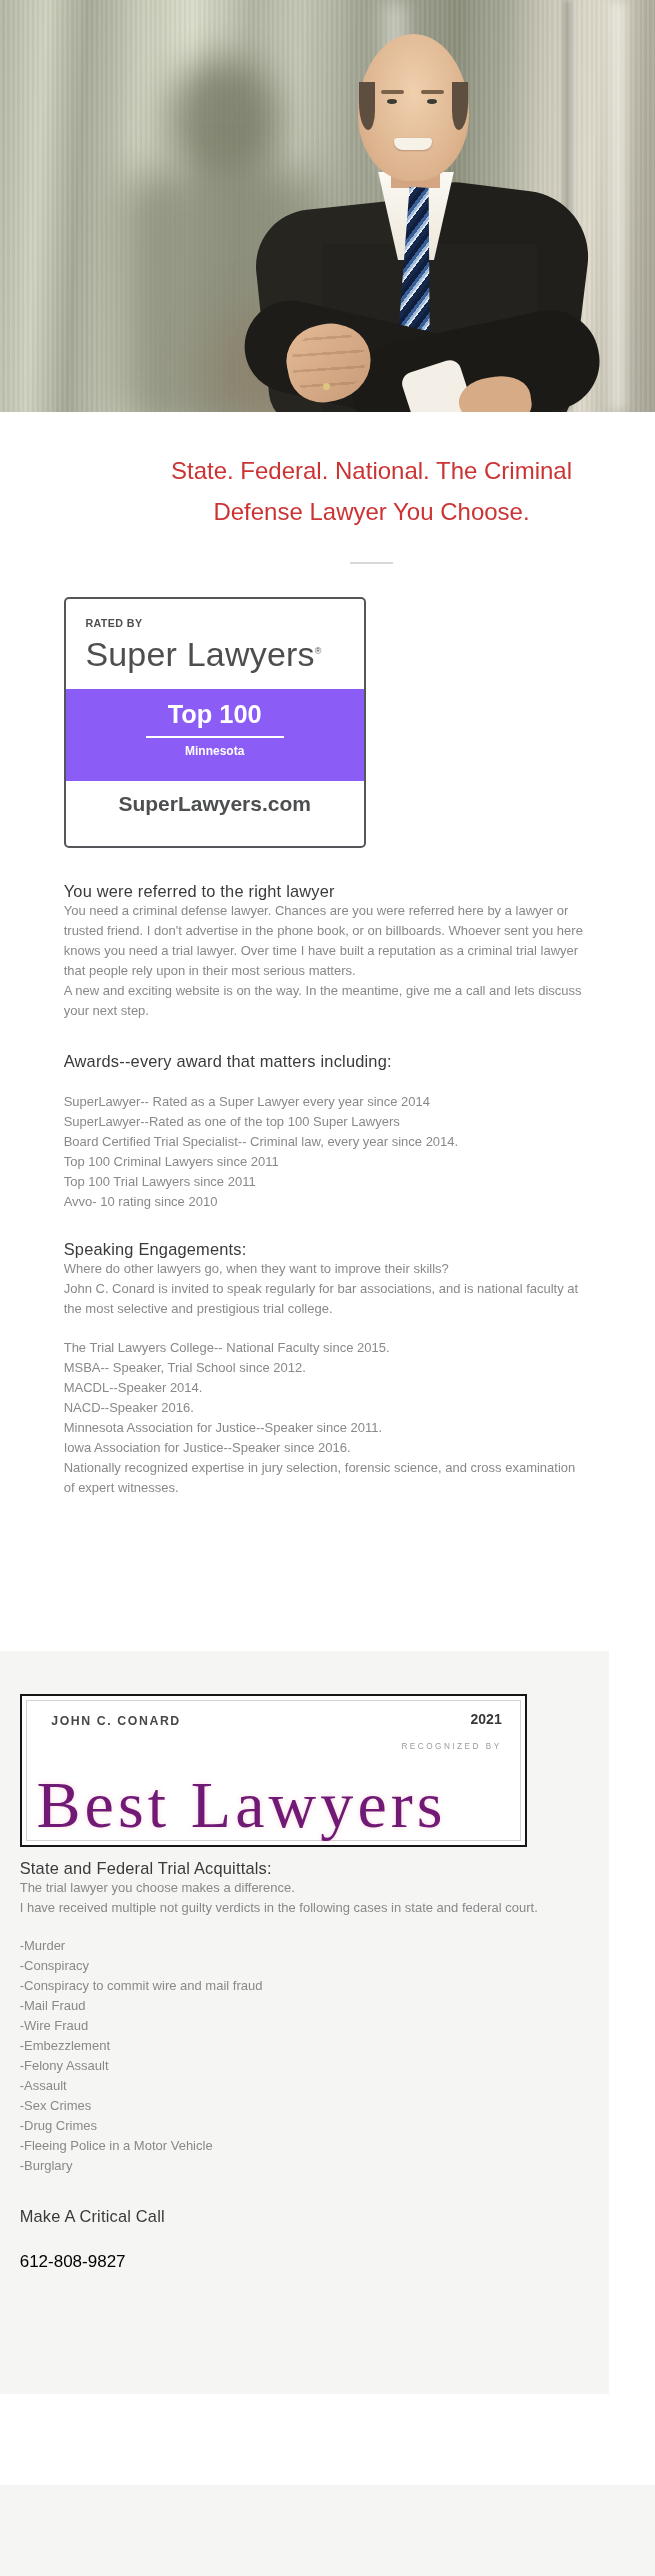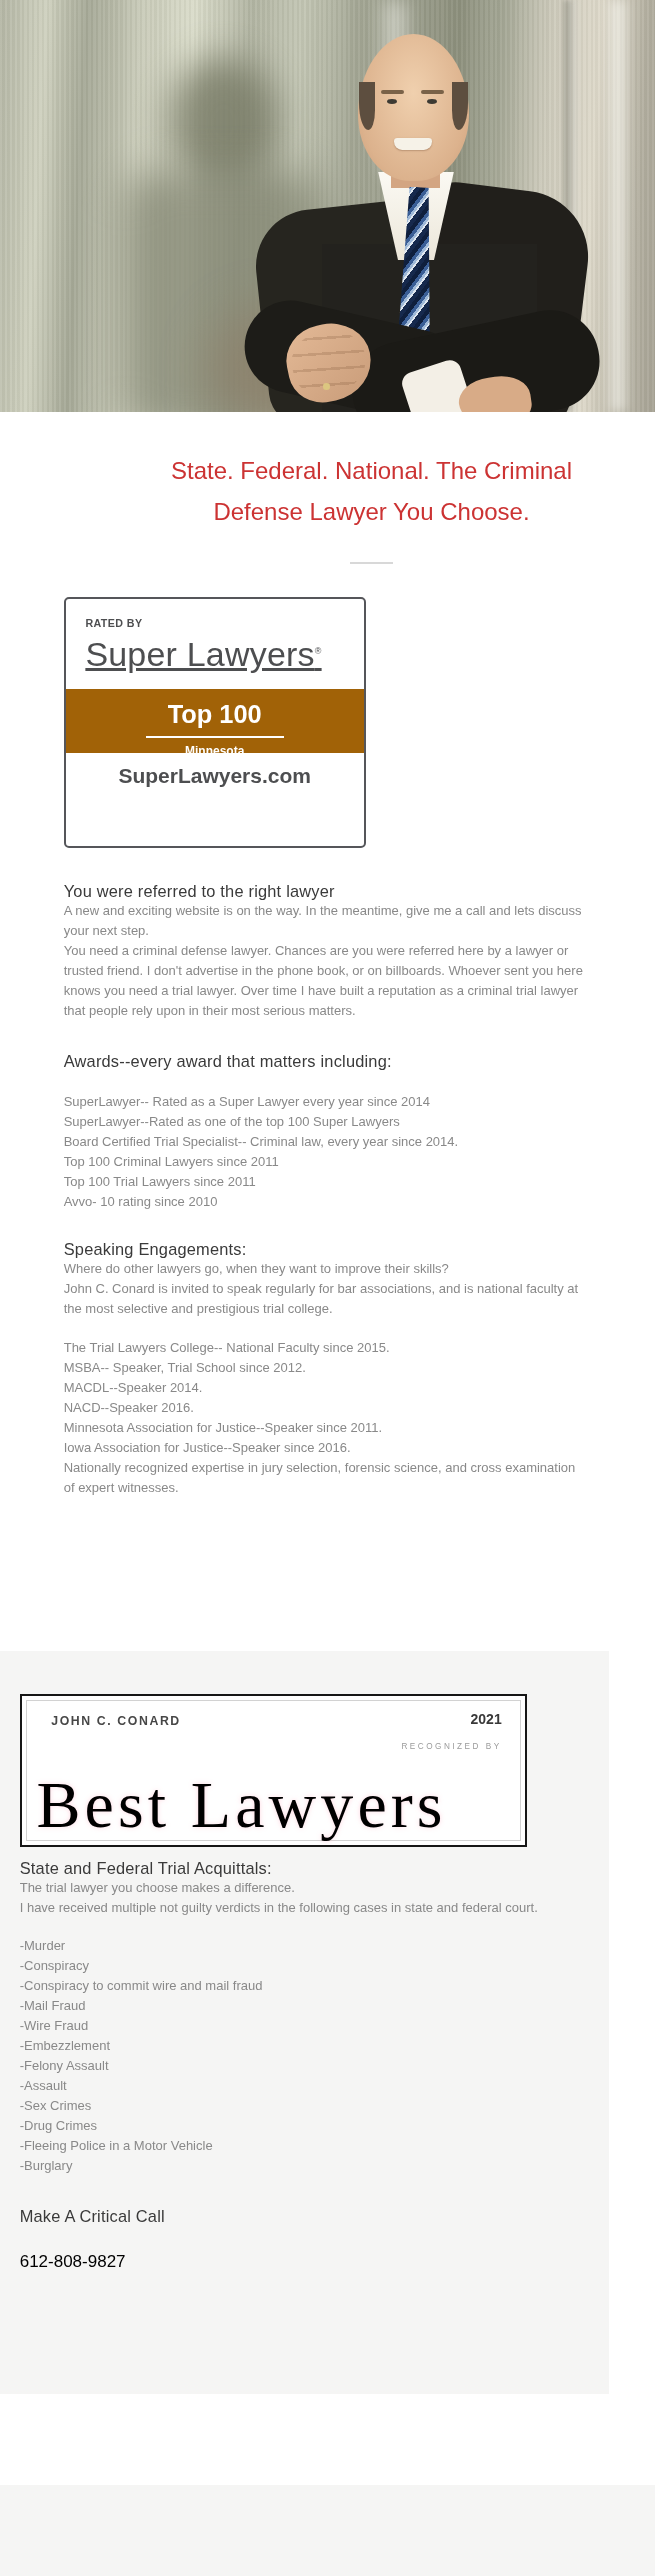--- a/index.html
+++ b/index.html
@@ -47,43 +47,43 @@
   .eyeR{left:427px;top:99px;width:9.8px;height:4.9px;background:#3d3a33;border-radius:50%;}
   .smile{left:394px;top:138px;width:38px;height:12.3px;background:#f6f2e8;border-radius:3.3px 3.3px 8.2px 8.2px;box-shadow:0 0.8px 1.6px rgba(90,50,30,.35);}
 
   
   .section-white{width:655px;height:1239px;overflow:hidden;background:#ffffff;padding-left:44px;}
   .page-title{margin:38px auto 0;text-align:center;color:#cc3333;font-size:24px;line-height:41px;font-weight:400;}
   .divider{width:43px;height:1.6px;background:#d8d8d8;margin:30px auto 0;}
 
   .sl-badge{margin:33px 0 0 19.7px;width:298px;height:247px;border:2.5px solid #55565a;border-radius:5px;background:#fff;overflow:hidden;}
   .sl-rated{margin:18px 0 0 19.7px;font-size:10.7px;font-weight:700;letter-spacing:0.4px;color:#4d4e50;}
-  .sl-name{margin:6.6px 0 0 19.7px;font-size:34px;color:#4d4e50;letter-spacing:0.2px;text-decoration:underline;}
+  .sl-name{margin:6.6px 0 0 19.7px;font-size:34px;color:#4d4e50;letter-spacing:0.2px;}
   .sl-name sup{font-size:9px;}
-  .sl-orange{margin-top:14.7px;height:64px;background:#a16207;text-align:center;color:#fff;}
+  .sl-orange{margin-top:14.7px;height:92px;background:#8b5cf6;text-align:center;color:#fff;}
   .sl-tier{padding-top:10.7px;font-size:25.4px;font-weight:700;}
   .sl-rule{width:138px;height:1.6px;background:#fff;margin:7.4px auto 6.6px;}
   .sl-region{font-size:12px;font-weight:700;}
   .sl-domain{margin-top:11.5px;text-align:center;font-size:21px;font-weight:700;color:#4d4e50;}
 
   .content{padding:0 19.7px;}
   h2{margin:0;font-size:16.4px;font-weight:400;color:#3a3a3a;letter-spacing:0.2px;}
   .h-referred{margin-top:34px;}
   p.body, .list-line{font-size:13px;line-height:20px;color:#898989;margin:0;max-width:524px;}
   .mt26{margin-top:21px;} .mt24{margin-top:19.7px;} .mt22{margin-top:18px;}
   .mt38{margin-top:31px;} .mt34{margin-top:28px;} .mt39{margin-top:12px;}
 
   .section-gray{width:609px;height:743px;overflow:hidden;background:#f5f5f4;}
   .bl-badge{position:relative;margin:43px 0 0 19.7px;width:503px;height:149px;background:#fff;border:2.5px solid #161616;}
   .bl-inner{position:absolute;inset:4.1px;border:0.8px solid #d2d2d2;}
   .bl-attorney{position:absolute;left:29.5px;top:18px;font-size:12.3px;font-weight:700;letter-spacing:1.6px;color:#474747;}
   .bl-year{position:absolute;right:23px;top:14.7px;font-size:14px;font-weight:700;color:#393939;}
   .bl-recognized{position:absolute;right:23px;top:46px;font-size:8.2px;letter-spacing:2.5px;color:#9b9b9b;}
   .bl-name{position:absolute;left:14.7px;bottom:3.3px;font-family:"Liberation Serif",serif;font-size:66px;line-height:75px;
-    color:#000000;letter-spacing:4.1px;text-shadow:0 0 5.7px rgba(255,140,170,.35);white-space:nowrap;}
+    color:#701a75;letter-spacing:4.1px;text-shadow:0 0 5.7px rgba(255,140,170,.35);white-space:nowrap;}
 
   .section-white-band{width:655px;height:91px;background:#ffffff;}
   .section-gray-footer{width:655px;height:91px;background:#f5f5f4;}
   .phone{margin-top:26px;font-size:17px;color:#000000;}
 </style>
 </head>
 <body>
 
 <div class="hero">
   <div class="abs sheen"></div>
@@ -129,22 +129,22 @@
     <div class="sl-orange">
       <div class="sl-tier">Top 100</div>
       <div class="sl-rule"></div>
       <div class="sl-region">Minnesota</div>
     </div>
     <div class="sl-domain">SuperLawyers.com</div>
   </div>
 
   <div class="content">
     <h2 class="h-referred">You were referred to the right lawyer</h2>
+    <p class="body mt26">You need a criminal defense lawyer. Chances are you were referred here by a lawyer or trusted friend.  I don't advertise in the phone book, or on billboards.  Whoever sent you here knows you need a trial lawyer.  Over time I have built a reputation as a criminal trial lawyer that people rely upon in their most serious matters.</p>
     <p class="body mt24"> A new and exciting website is on the way.  In the meantime, give me a call and lets discuss your next step.</p>
-    <p class="body mt26">You need a criminal defense lawyer. Chances are you were referred here by a lawyer or trusted friend.  I don't advertise in the phone book, or on billboards.  Whoever sent you here knows you need a trial lawyer.  Over time I have built a reputation as a criminal trial lawyer that people rely upon in their most serious matters.</p>
 
     <h2 class="mt38">Awards--every award that matters including:</h2>
     <div class="mt26">
         <div class="list-line">SuperLawyer-- Rated as a Super Lawyer every year since 2014</div>
         <div class="list-line">SuperLawyer--Rated as one of the top 100 Super Lawyers</div>
         <div class="list-line">Board Certified Trial Specialist-- Criminal law, every year since 2014.</div>
         <div class="list-line">Top 100 Criminal Lawyers since 2011</div>
         <div class="list-line">Top 100 Trial Lawyers since 2011</div>
         <div class="list-line">Avvo- 10 rating since 2010</div>
       </div>

